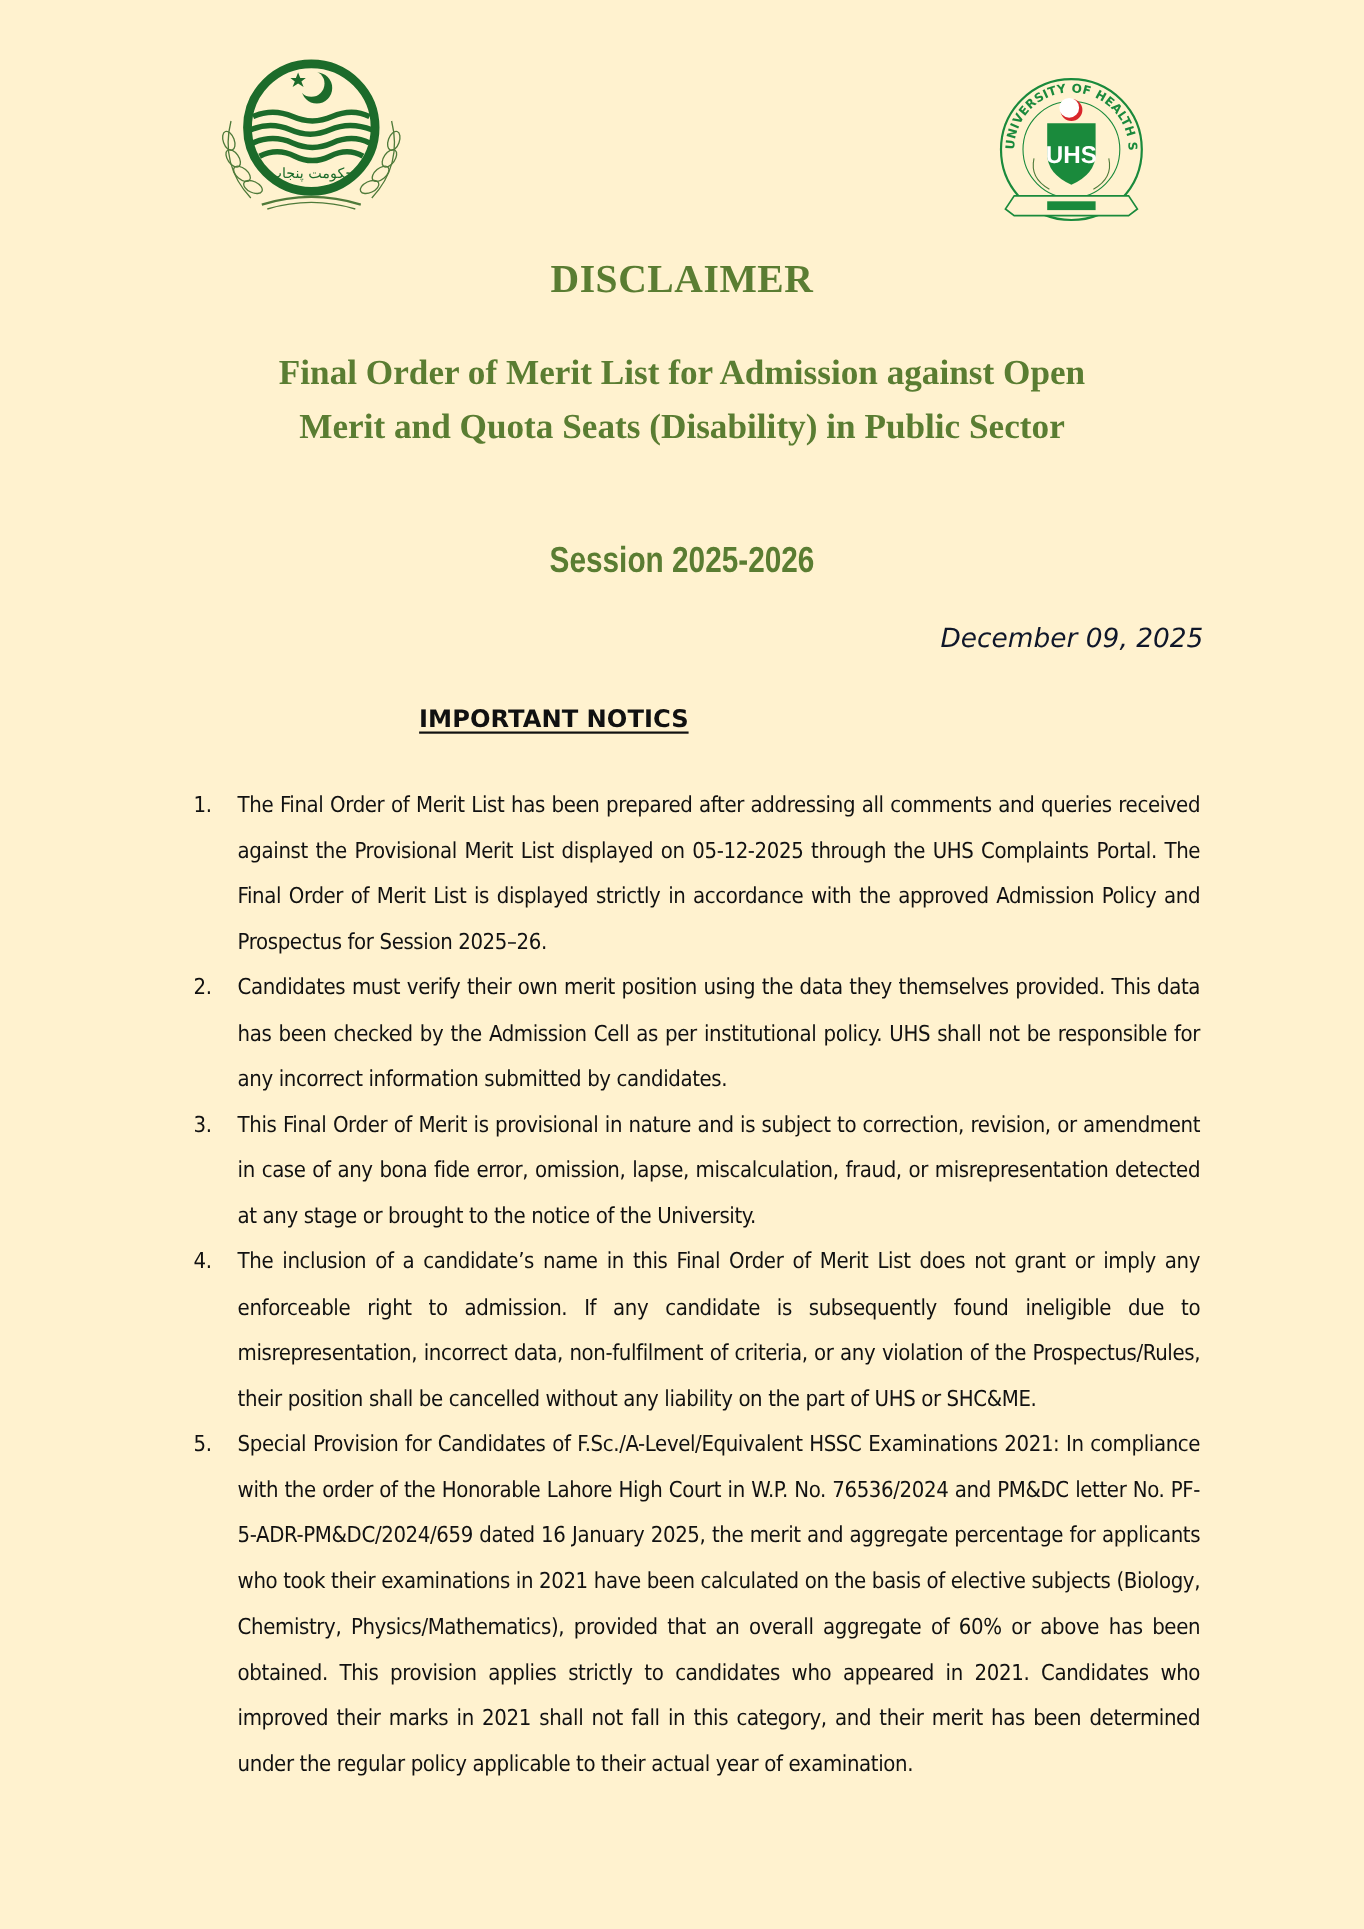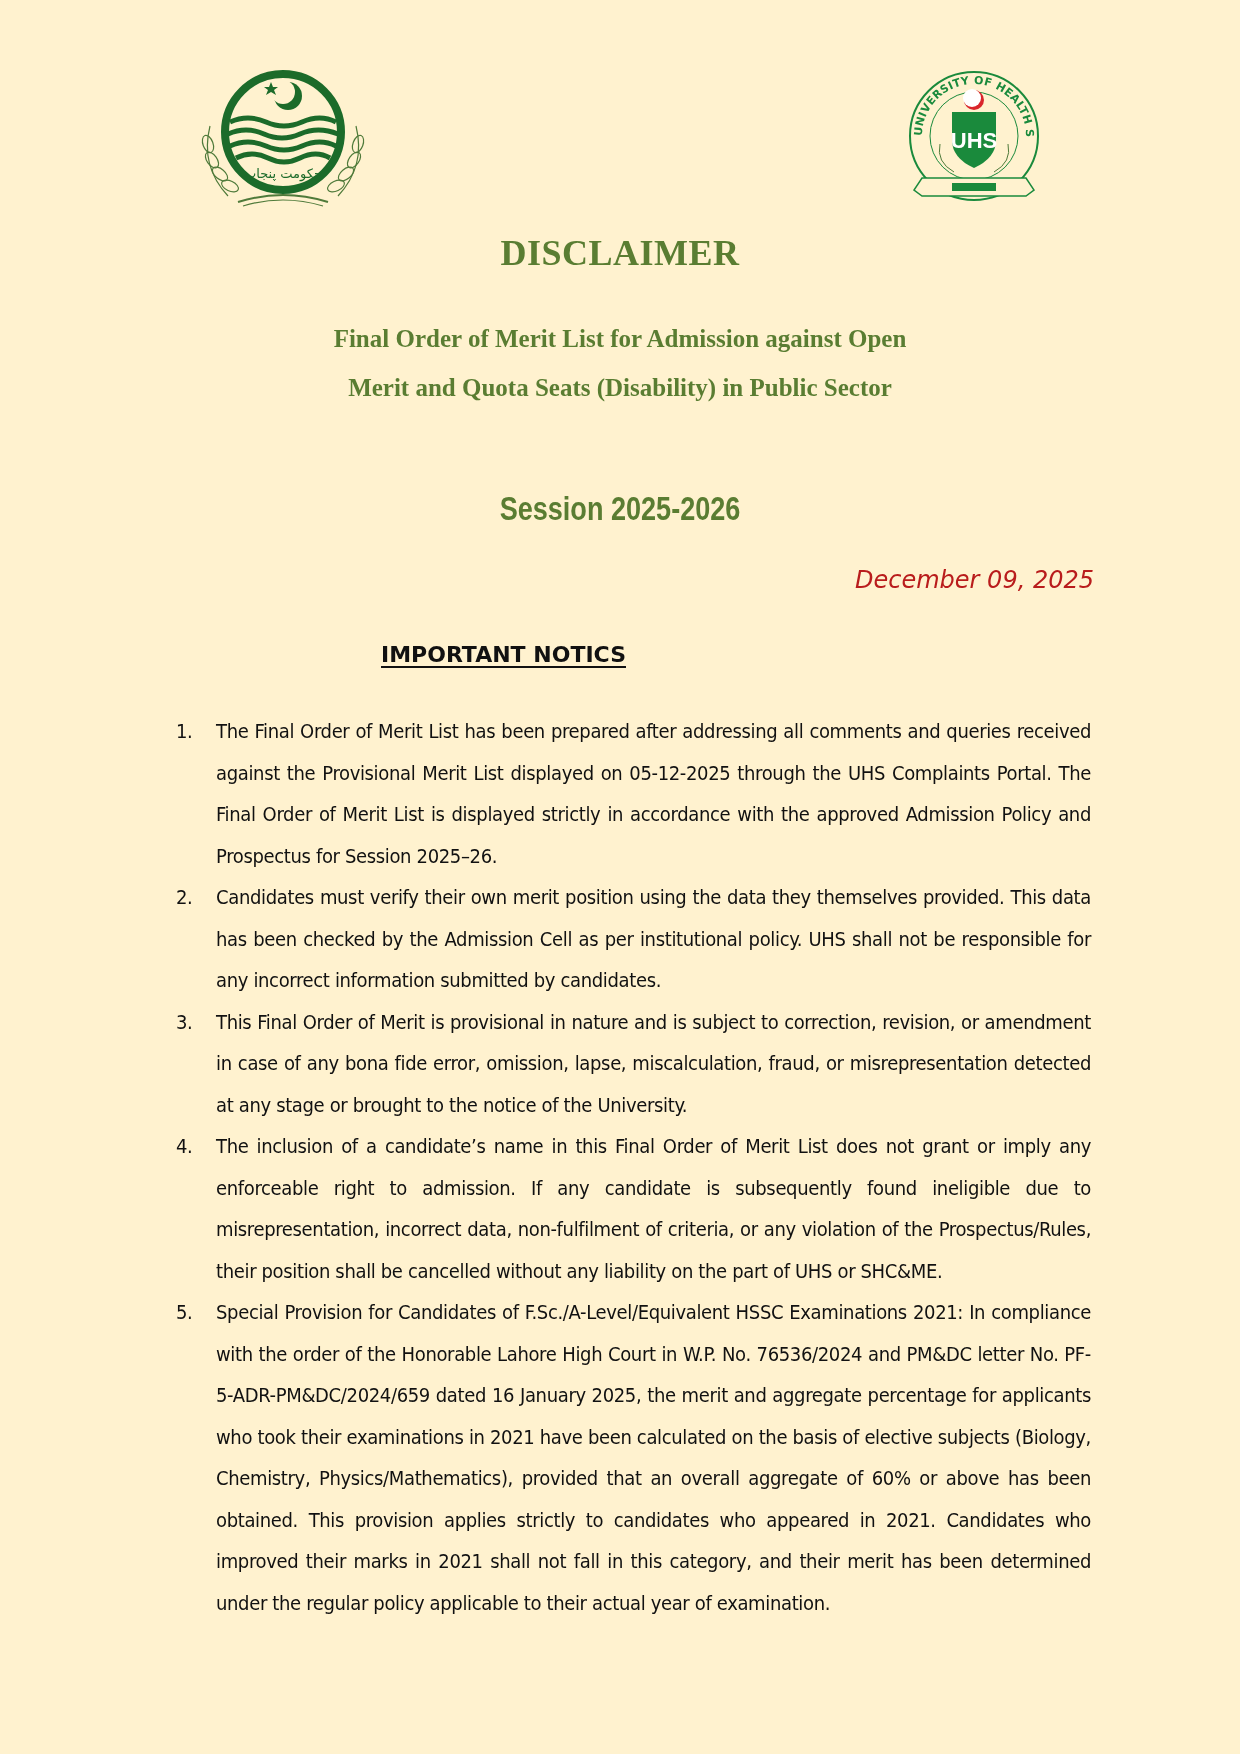--- a/index.html
+++ b/index.html
@@ -11,21 +11,21 @@
       width: 1240px;
       height: 1754px;
       position: relative;
       overflow: hidden;
       font-family: "DejaVu Sans", sans-serif;
       color: #111;
     }
     .logo-left {
       position: absolute;
       left: 188px;
-      top: 66px;
+      top: 50px;
       width: 190px;
       height: 150px;
       text-decoration: underline;
     }
     .logo-right {
       position: absolute;
       left: 900px;
       top: 62px;
       width: 148px;
       height: 148px;
@@ -39,36 +39,36 @@
       font-family: "Liberation Serif", serif;
       font-weight: bold;
     }
     .disclaimer {
       top: 232px;
       font-size: 36px;
       letter-spacing: 0.5px;
     }
     .main-title {
       top: 314px;
-      font-size: 25px;
+      font-size: 32px;
       line-height: 49px;
     }
     .session {
       top: 490px;
       font-family: "Liberation Sans", sans-serif;
       font-weight: bold;
       font-size: 33px;
       transform: scaleX(0.82);
       transform-origin: center;
     }
     .date {
       position: absolute;
       right: 146px;
       top: 566px;
-      color: #b91c1c;
+      color: #0f172a;
       font-style: italic;
       font-size: 24px;
       font-family: "DejaVu Sans", sans-serif;
     }
     .notice-heading {
       position: absolute;
       left: 0;
       width: 1007px;
       top: 642px;
       text-align: center;

